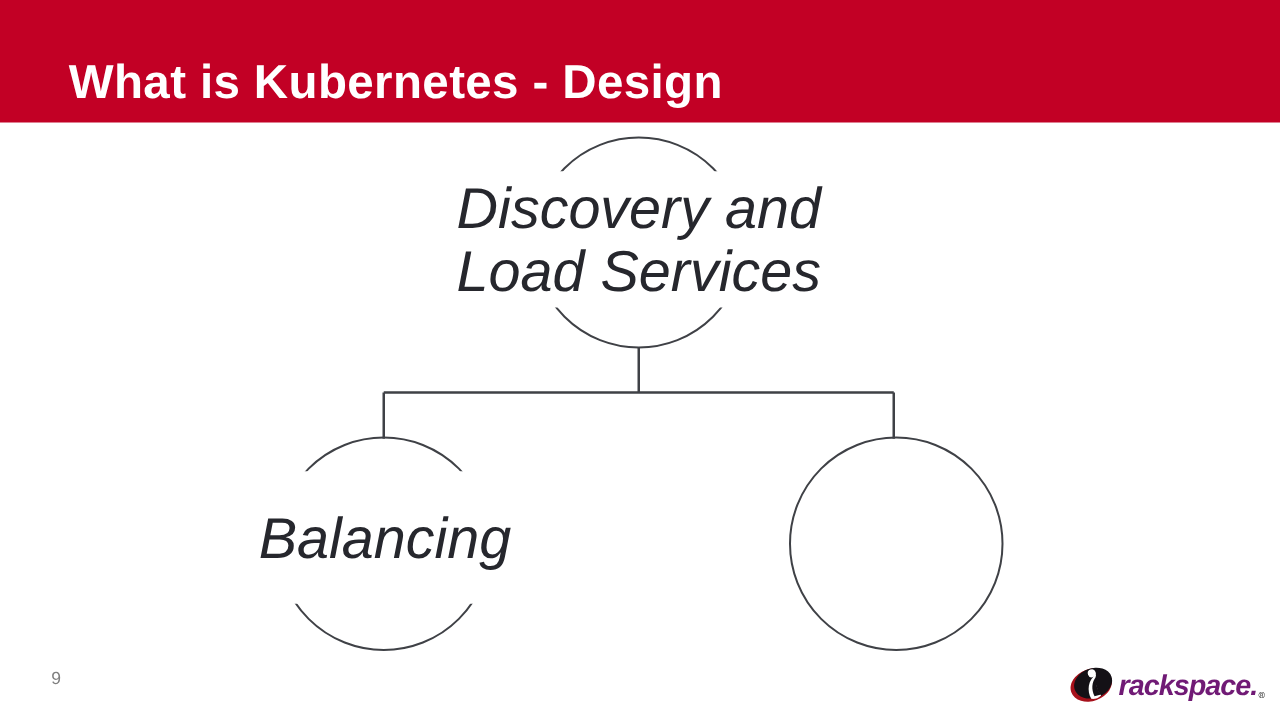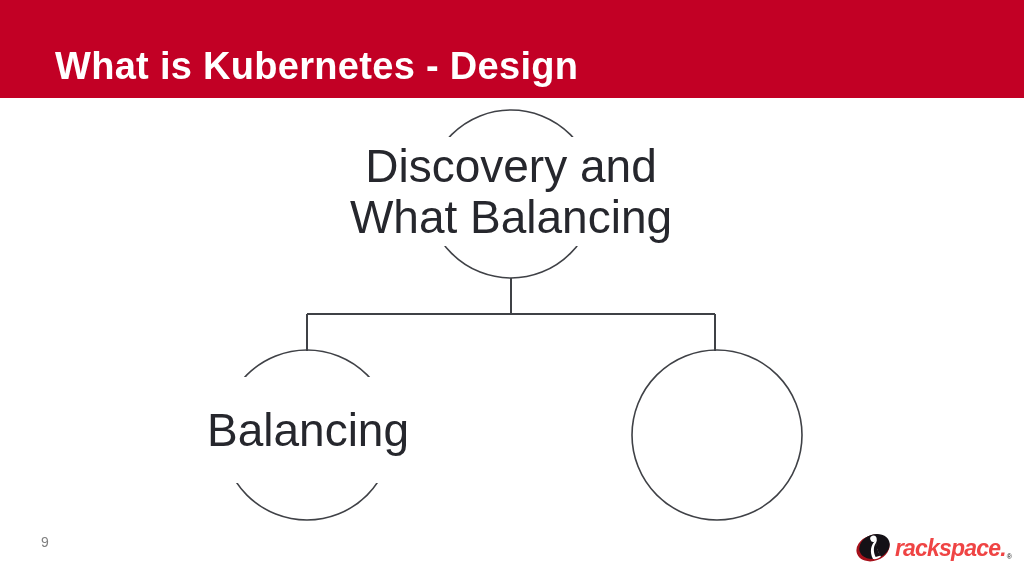--- a/index.html
+++ b/index.html
@@ -50,20 +50,21 @@
     background: #ffffff;
     color: #26272D;
     display: flex;
     flex-direction: column;
     align-items: center;
     justify-content: center;
     text-align: center;
     font-size: 46px;
     line-height: 51px;
     white-space: nowrap;
+    font-style: italic;
   }
   .node-label-root     { left: 321px; top: 137px; width: 380px; height: 109px; }
   .node-label-services { left: 214px; top: 377px; width: 188px; height: 106px; }
   .node-label-ingress  { left: 623px; top: 377px; width: 188px; height: 106px; }
   
   .page-number {
     position: absolute;
     left: 41px;
     top: 535px;
     font-size: 14px;
@@ -79,21 +80,21 @@
     display: flex;
     align-items: center;
     z-index: 3;
   }
   .logo-icon { display: block; }
   .logo-text {
     font-size: 23px;
     font-weight: bold;
     font-style: italic;
     letter-spacing: -0.8px;
-    color: #ef4444;
+    color: #701a75;
     margin-left: 3px;
     line-height: 1;
   }
   .logo-reg {
     font-size: 7px;
     color: #121212;
     align-self: flex-end;
     margin: 0 0 7px 1px;
     line-height: 1;
   }
@@ -111,21 +112,21 @@
     <g fill="none" stroke="#3F4146">
       <circle cx="511" cy="194" r="84" stroke-width="1.6"></circle>
       <circle cx="307" cy="435" r="85" stroke-width="1.6"></circle>
       <circle cx="717" cy="435" r="85" stroke-width="1.6"></circle>
       <path d="M511 278 L511 314 M307 314 L715 314 M307 314 L307 351 M715 314 L715 351" stroke-width="2"></path>
     </g>
   </svg>
 
   <div class="node-label node-label-root">
     <span>Discovery and</span>
-    <span>What Balancing</span>
+    <span>Load Services</span>
   </div>
 
   <div class="node-label node-label-services">
     <span>Balancing</span>
   </div>
 
 
   <div class="page-number">9</div>
 
   <div class="logo">

